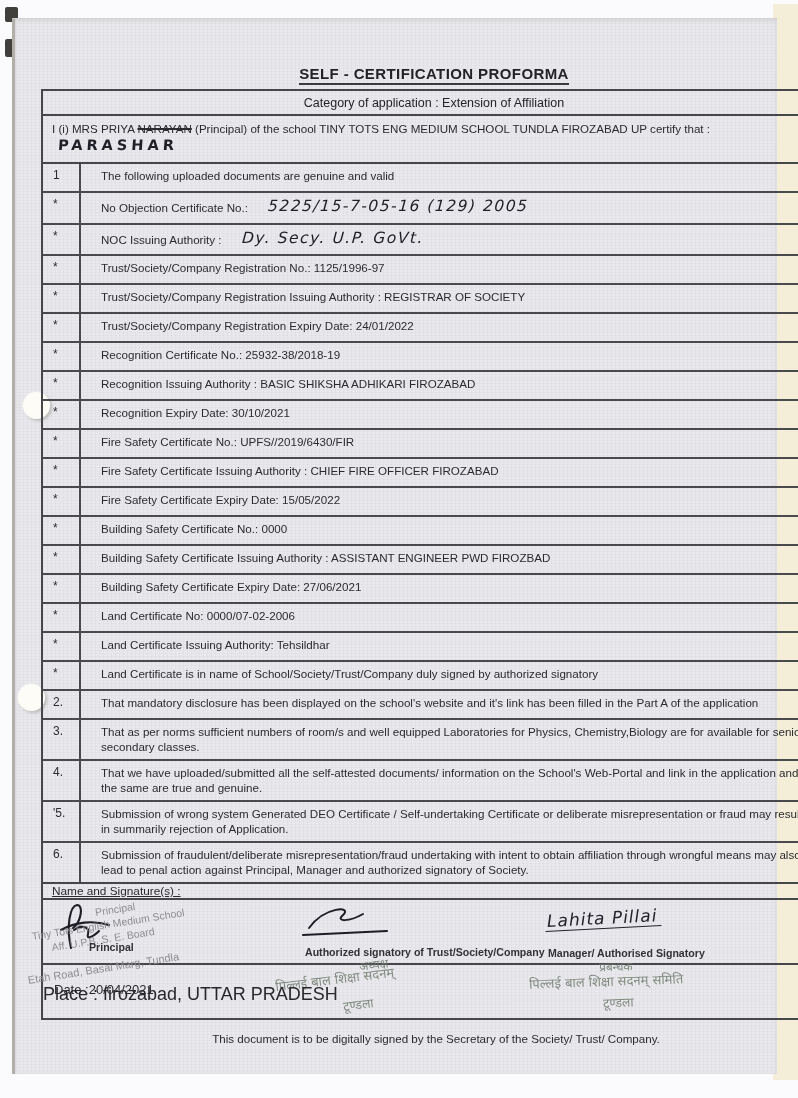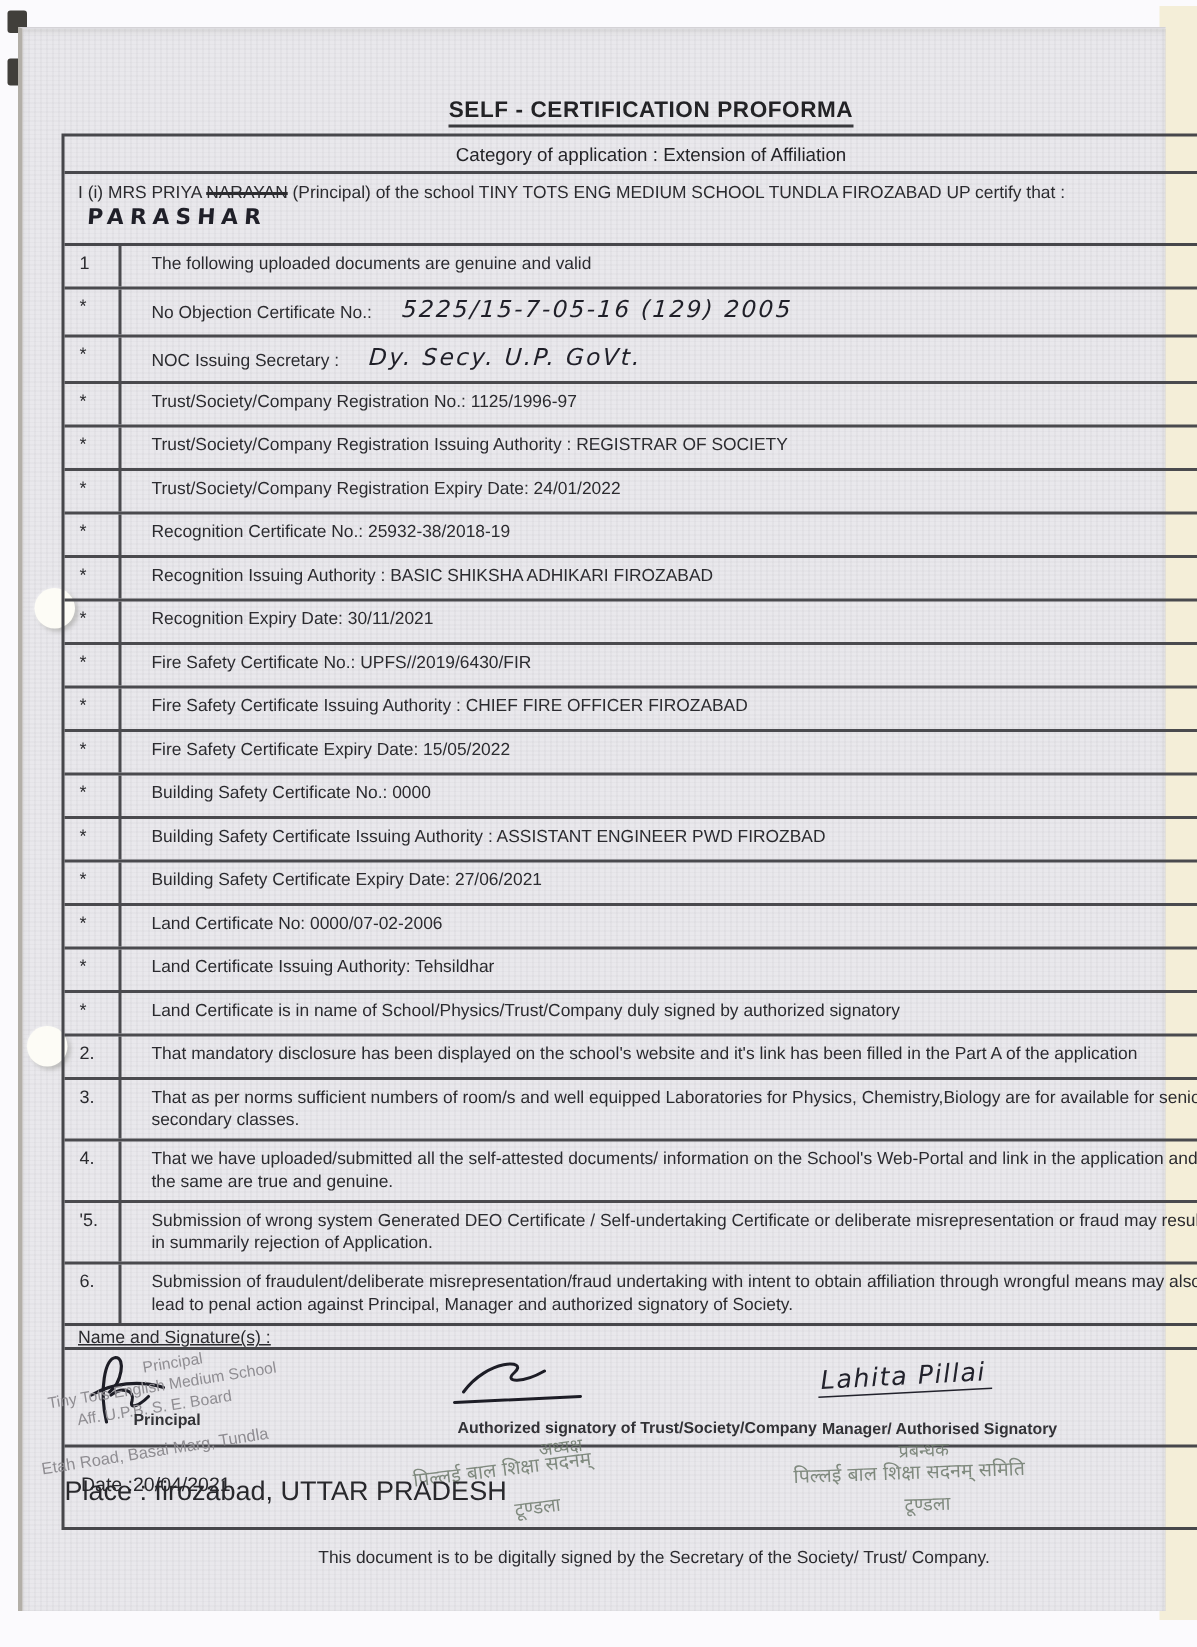--- a/index.html
+++ b/index.html
@@ -95,21 +95,21 @@
           <div class="trow">
             <div class="tnum">1</div>
             <div class="tcell"><span>The following uploaded documents are genuine and valid</span></div>
           </div>
           <div class="trow">
             <div class="tnum">*</div>
             <div class="tcell"><span>No Objection Certificate No.:</span><span class="hand line">5225/15-7-05-16 (129) 2005</span></div>
           </div>
           <div class="trow">
             <div class="tnum">*</div>
-            <div class="tcell"><span>NOC Issuing Secretary :</span><span class="hand line">Dy. Secy. U.P. GoVt.</span></div>
+            <div class="tcell"><span>NOC Issuing Authority :</span><span class="hand line">Dy. Secy. U.P. GoVt.</span></div>
           </div>
           <div class="trow">
             <div class="tnum">*</div>
             <div class="tcell"><span>Trust/Society/Company Registration No.: 1125/1996-97</span></div>
           </div>
           <div class="trow">
             <div class="tnum">*</div>
             <div class="tcell"><span>Trust/Society/Company Registration Issuing Authority : REGISTRAR OF SOCIETY</span></div>
           </div>
           <div class="trow">
@@ -119,21 +119,21 @@
           <div class="trow">
             <div class="tnum">*</div>
             <div class="tcell"><span>Recognition Certificate No.: 25932-38/2018-19</span></div>
           </div>
           <div class="trow">
             <div class="tnum">*</div>
             <div class="tcell"><span>Recognition Issuing Authority : BASIC SHIKSHA ADHIKARI FIROZABAD</span></div>
           </div>
           <div class="trow">
             <div class="tnum">*</div>
-            <div class="tcell"><span>Recognition Expiry Date: 30/11/2021</span></div>
+            <div class="tcell"><span>Recognition Expiry Date: 30/10/2021</span></div>
           </div>
           <div class="trow">
             <div class="tnum">*</div>
             <div class="tcell"><span>Fire Safety Certificate No.: UPFS//2019/6430/FIR</span></div>
           </div>
           <div class="trow">
             <div class="tnum">*</div>
             <div class="tcell"><span>Fire Safety Certificate Issuing Authority : CHIEF FIRE OFFICER FIROZABAD</span></div>
           </div>
           <div class="trow">
@@ -155,21 +155,21 @@
           <div class="trow">
             <div class="tnum">*</div>
             <div class="tcell"><span>Land Certificate No: 0000/07-02-2006</span></div>
           </div>
           <div class="trow">
             <div class="tnum">*</div>
             <div class="tcell"><span>Land Certificate Issuing Authority: Tehsildhar</span></div>
           </div>
           <div class="trow">
             <div class="tnum">*</div>
-            <div class="tcell"><span>Land Certificate is in name of School/Physics/Trust/Company duly signed by authorized signatory</span></div>
+            <div class="tcell"><span>Land Certificate is in name of School/Society/Trust/Company duly signed by authorized signatory</span></div>
           </div>
           <div class="trow">
             <div class="tnum">2.</div>
             <div class="tcell"><span>That mandatory disclosure has been displayed on the school's website and it's link has been filled in the Part A of the application</span></div>
           </div>
           <div class="trow">
             <div class="tnum">3.</div>
             <div class="tcell"><span>That as per norms sufficient numbers of room/s and well equipped Laboratories for Physics, Chemistry,Biology are for available for senior secondary classes.</span></div>
           </div>
           <div class="trow">

